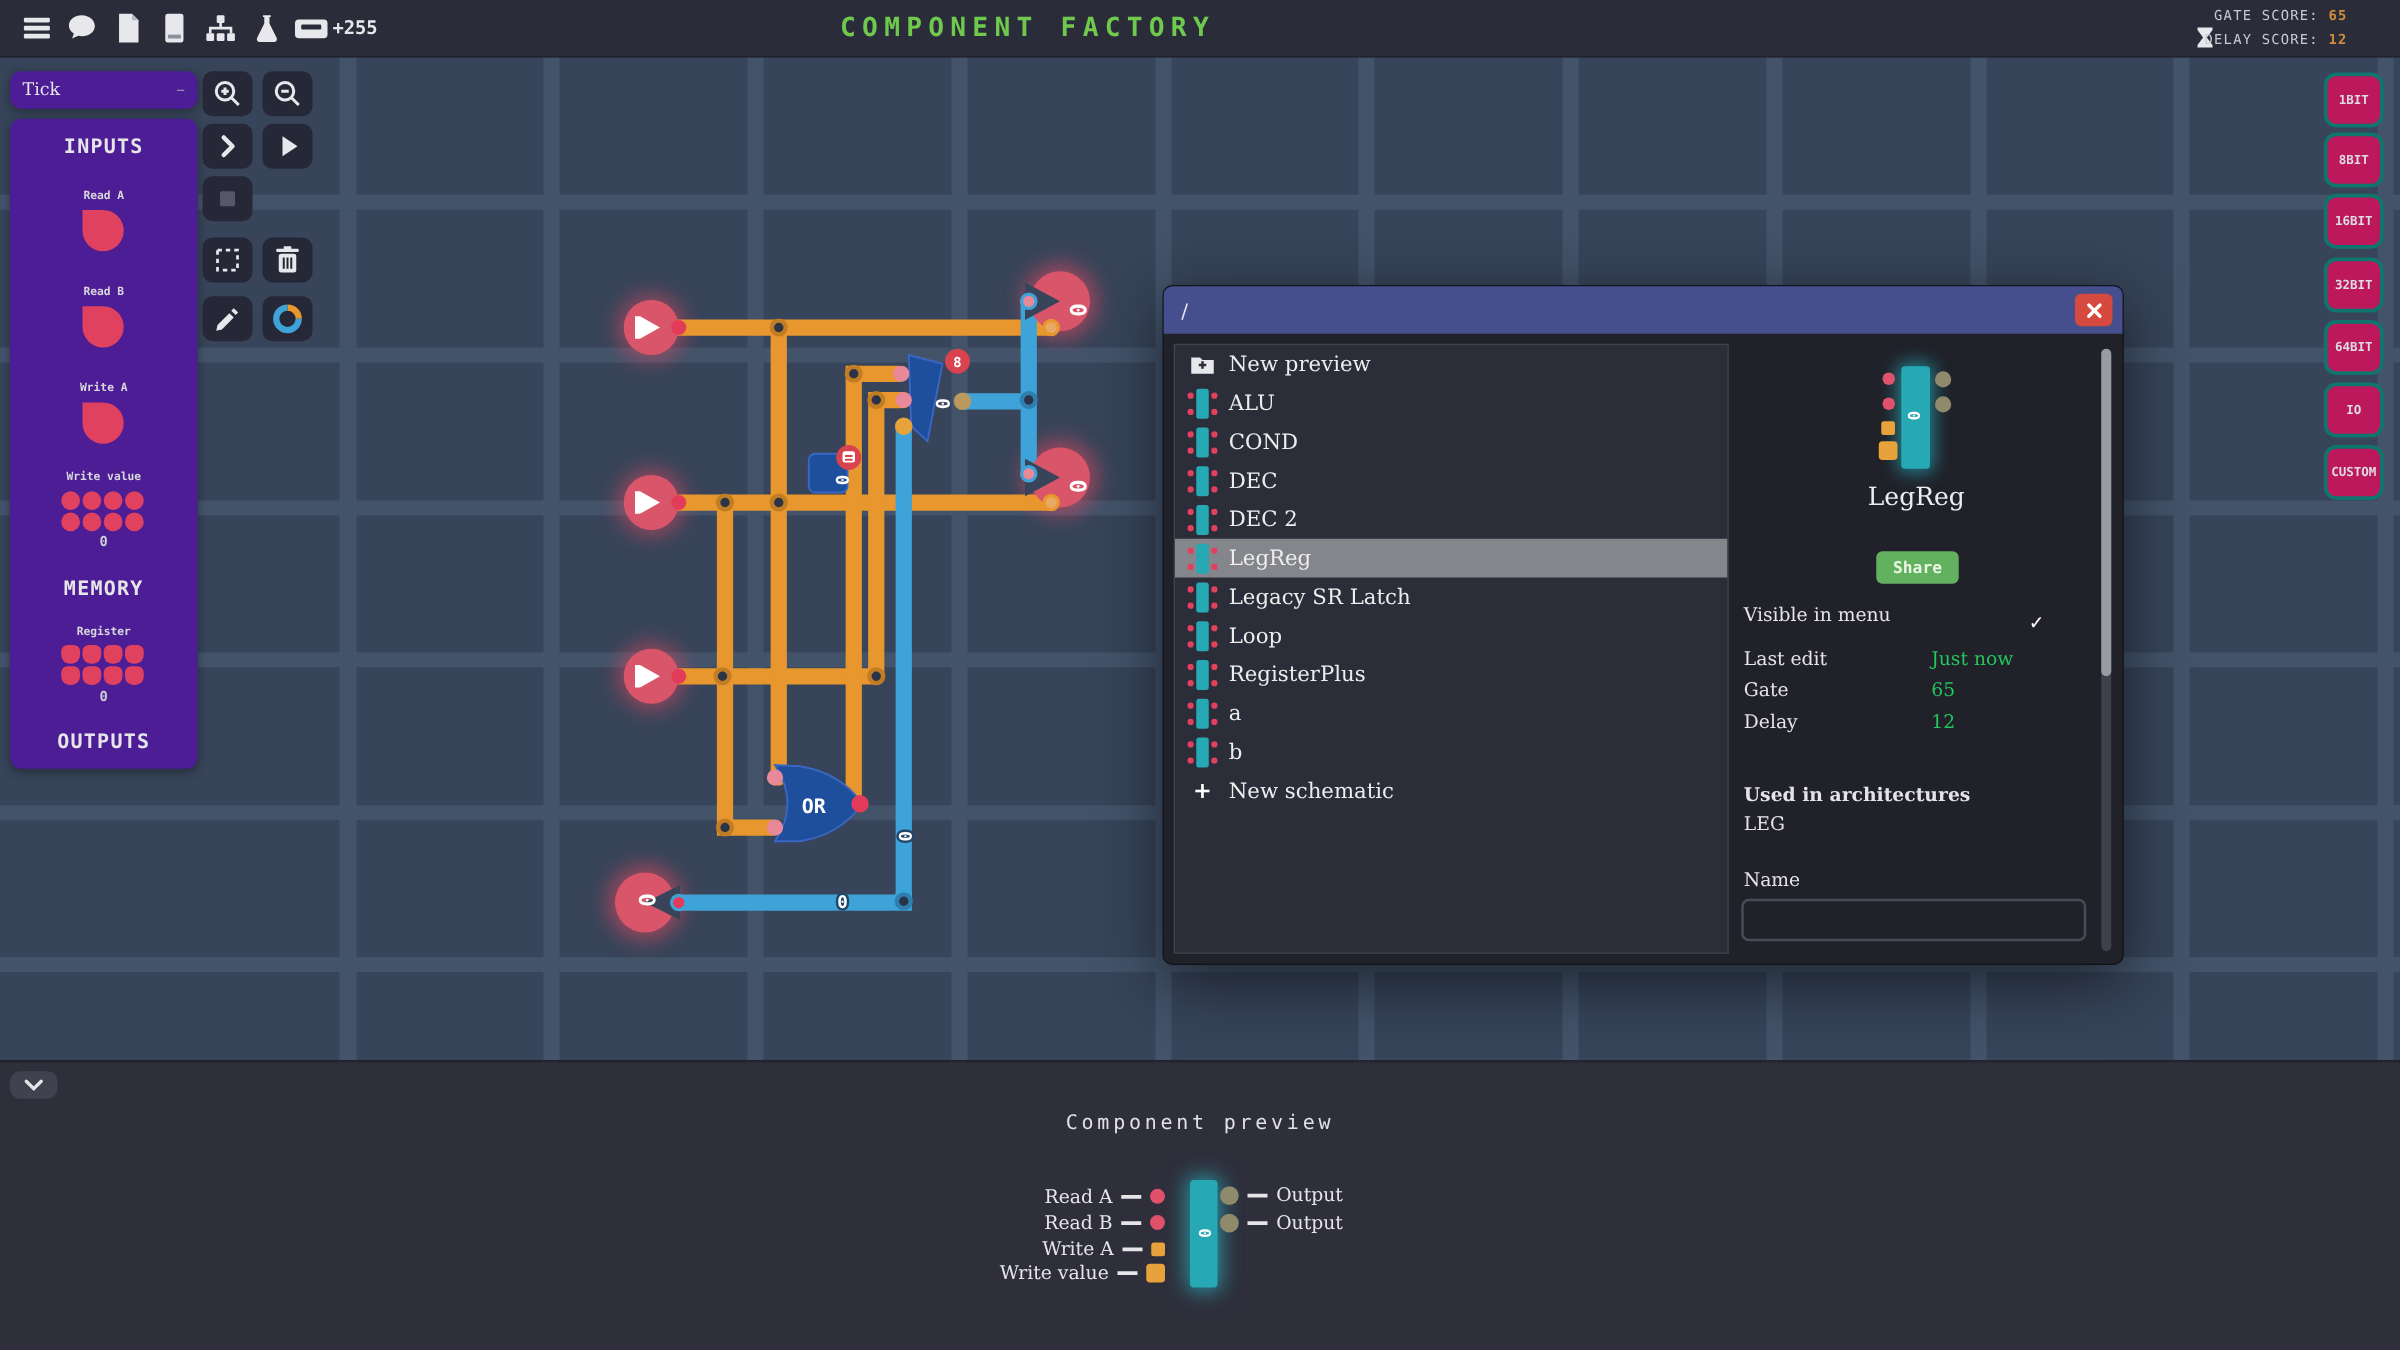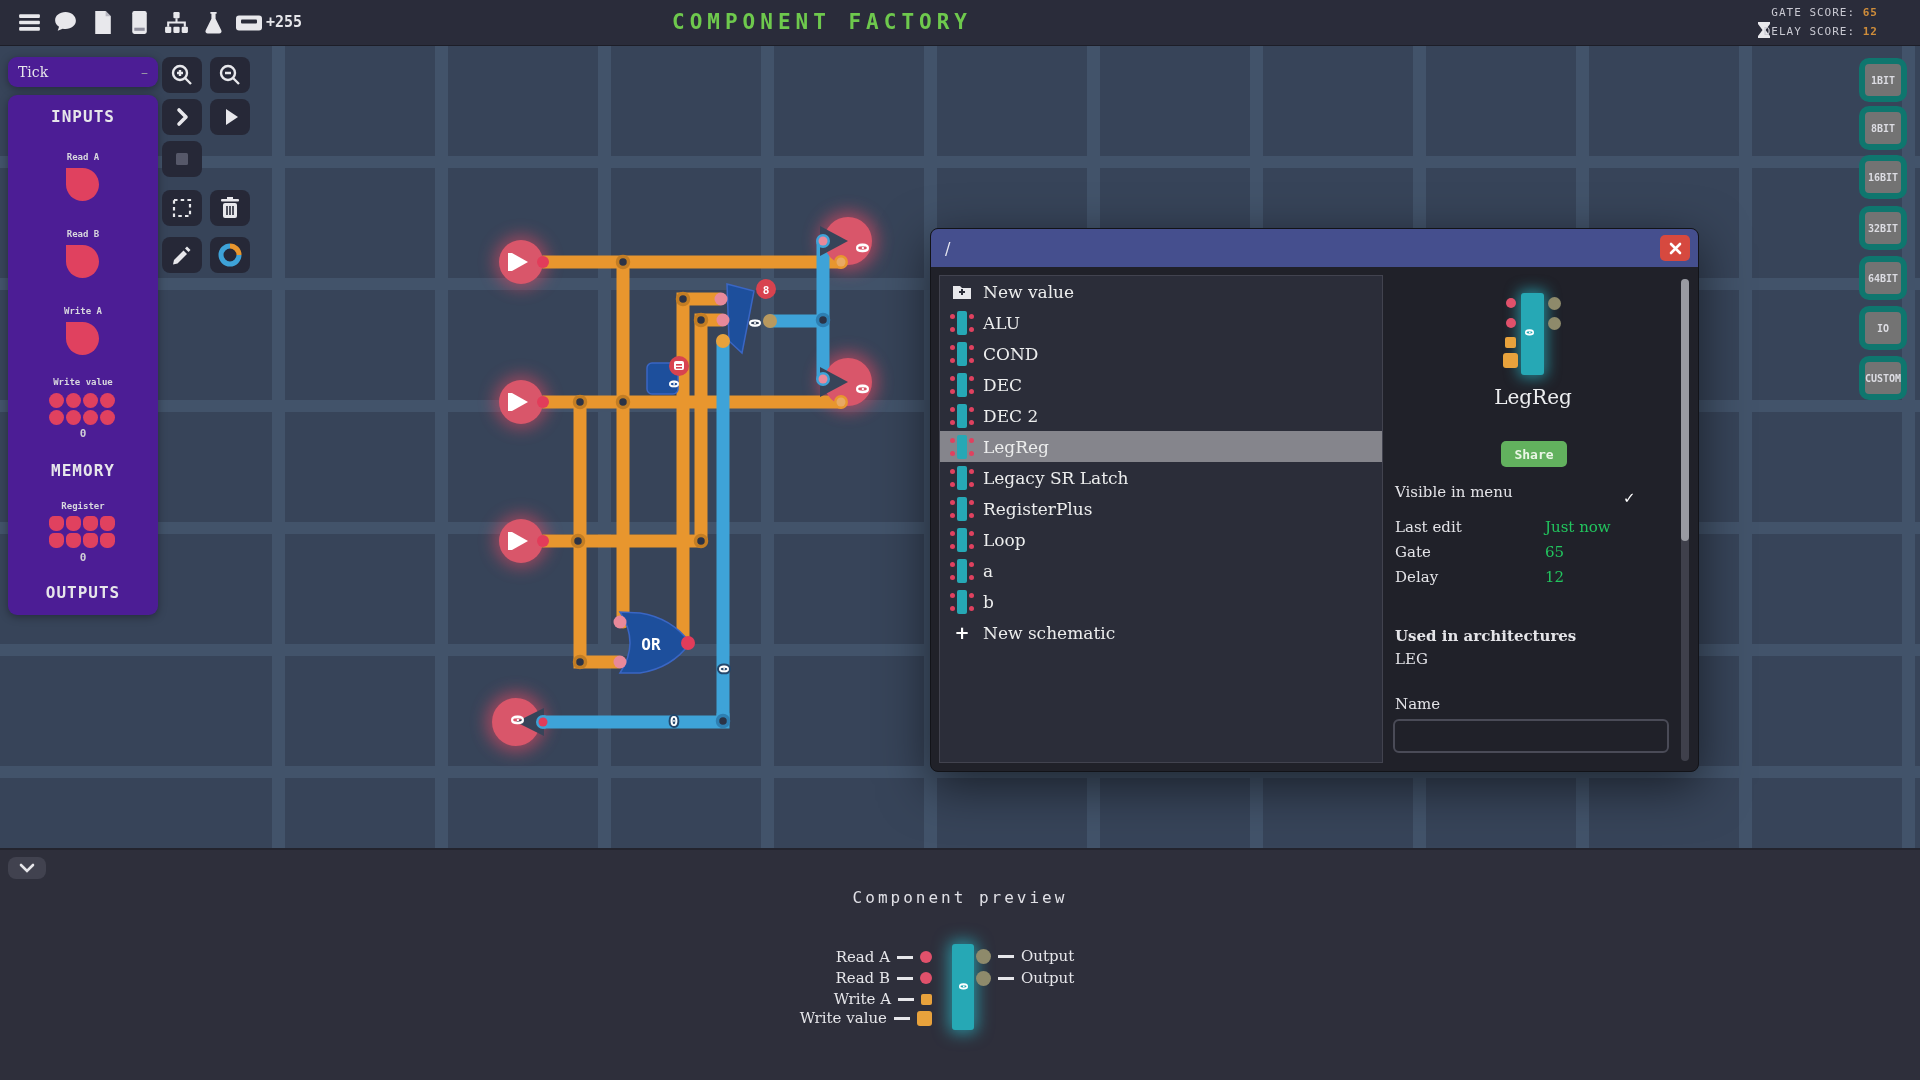--- a/index.html
+++ b/index.html
@@ -37,22 +37,22 @@
   .dotgrid{position:absolute;left:41px;display:grid;grid-template-columns:repeat(4,15px);
            grid-auto-rows:15px;gap:2px;}
   .dotgrid i{background:#e0415f;border-radius:50%;}
   .dotgrid.sq i{border-radius:5px 5px 45% 45%;}
   .sp-val{position:absolute;width:100%;text-align:center;font:bold 11px "DejaVu Sans Mono",monospace;color:#cfcfd6;}
   
   .tbtn{position:absolute;width:40px;height:36px;background:#262837;border-radius:8px;
         display:flex;align-items:center;justify-content:center;}
   .tbtn svg{width:26px;height:26px;}
   
-  .bitbtn{position:absolute;left:1859px;width:48px;height:44px;background:#737373;
-          border:6px solid #0f766e;border-radius:10px;display:flex;align-items:center;
+  .bitbtn{position:absolute;left:1859px;width:48px;height:44px;background:#be185d;
+          border:3px solid #0f766e;border-radius:10px;display:flex;align-items:center;
           justify-content:center;font:bold 10px "DejaVu Sans Mono",monospace;color:#dcdce2;
           letter-spacing:0;box-sizing:border-box;}
   
   #bottom{position:absolute;left:0;top:850px;width:1920px;height:230px;background:#2e2f3b;
           box-shadow:0 -2px 0 #23242e;}
   #collapse{position:absolute;left:8px;top:7px;width:38px;height:22px;background:#41424f;
             border-radius:8px;display:flex;align-items:center;justify-content:center;}
   #pv-title{position:absolute;left:0;top:38px;width:1920px;text-align:center;
             font:16px "DejaVu Sans Mono",monospace;color:#e0e0e6;letter-spacing:3px;}
   .pv-row-l{position:absolute;right:988px;display:flex;align-items:center;gap:7px;
@@ -449,21 +449,21 @@
       </div>
 
     <div id="mlist">
       <div class="mrow">
         <span class="comp-ic">
           <svg width="20" height="16" viewBox="0 0 20 16">
               <path d="M1 2h7l2 2h9v11H1z" fill="#e8e8ec"></path>
           <path d="M10 5v6M7 8h6" stroke="#2b2d39" stroke-width="2"></path>
             </svg>
           </span>
-        <span>New value</span>
+        <span>New preview</span>
         </div>
       <div class="mrow">
         <span class="comp-ic">
             <span class="dots">
               <i></i>
               <i></i>
             </span>
             <span class="bar"></span>
             <span class="dots">
               <i></i>
@@ -547,35 +547,35 @@
             <span class="dots">
               <i></i>
               <i></i>
             </span>
             <span class="bar"></span>
             <span class="dots">
               <i></i>
               <i></i>
             </span>
           </span>
+        <span>Loop</span>
+        </div>
+      <div class="mrow">
+        <span class="comp-ic">
+            <span class="dots">
+              <i></i>
+              <i></i>
+            </span>
+            <span class="bar"></span>
+            <span class="dots">
+              <i></i>
+              <i></i>
+            </span>
+          </span>
         <span>RegisterPlus</span>
-        </div>
-      <div class="mrow">
-        <span class="comp-ic">
-            <span class="dots">
-              <i></i>
-              <i></i>
-            </span>
-            <span class="bar"></span>
-            <span class="dots">
-              <i></i>
-              <i></i>
-            </span>
-          </span>
-        <span>Loop</span>
         </div>
       <div class="mrow">
         <span class="comp-ic">
             <span class="dots">
               <i></i>
               <i></i>
             </span>
             <span class="bar"></span>
             <span class="dots">
               <i></i>

